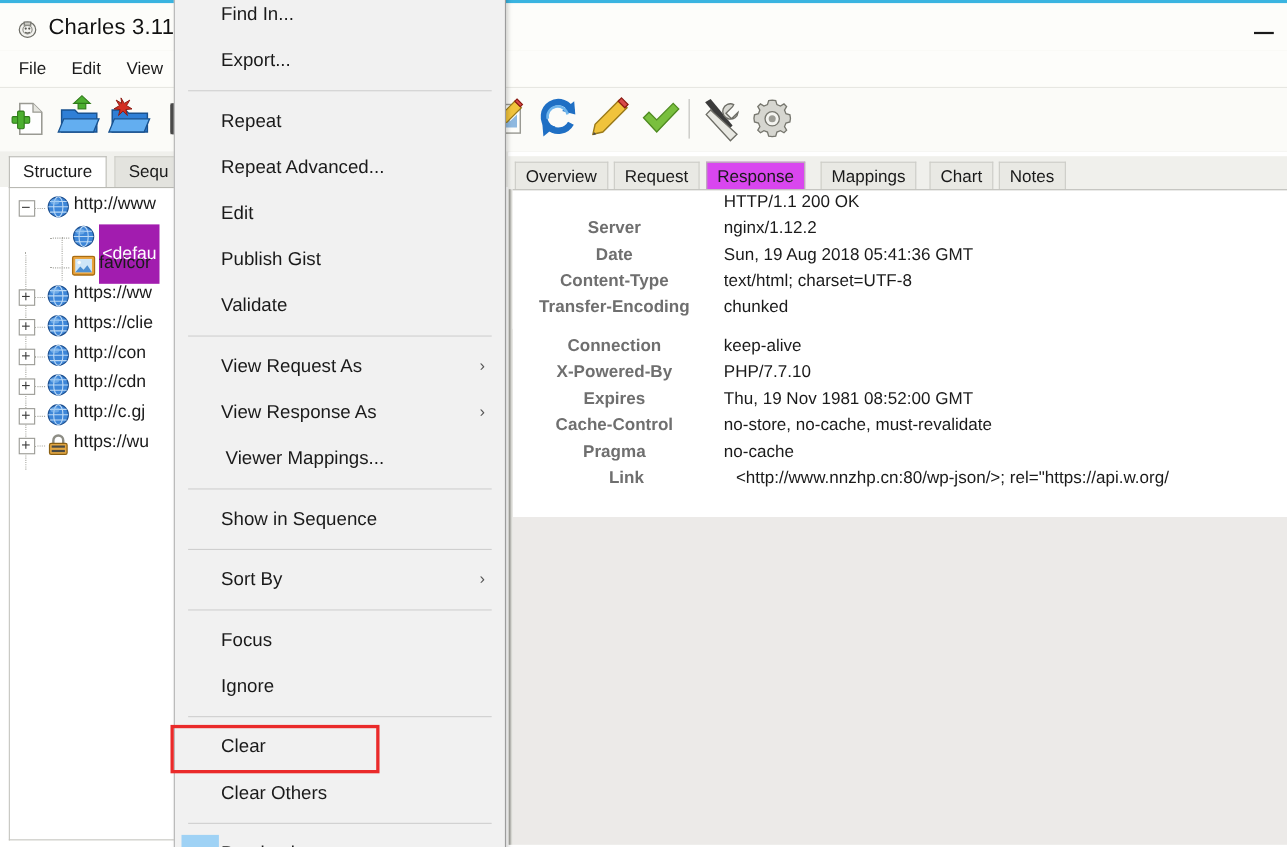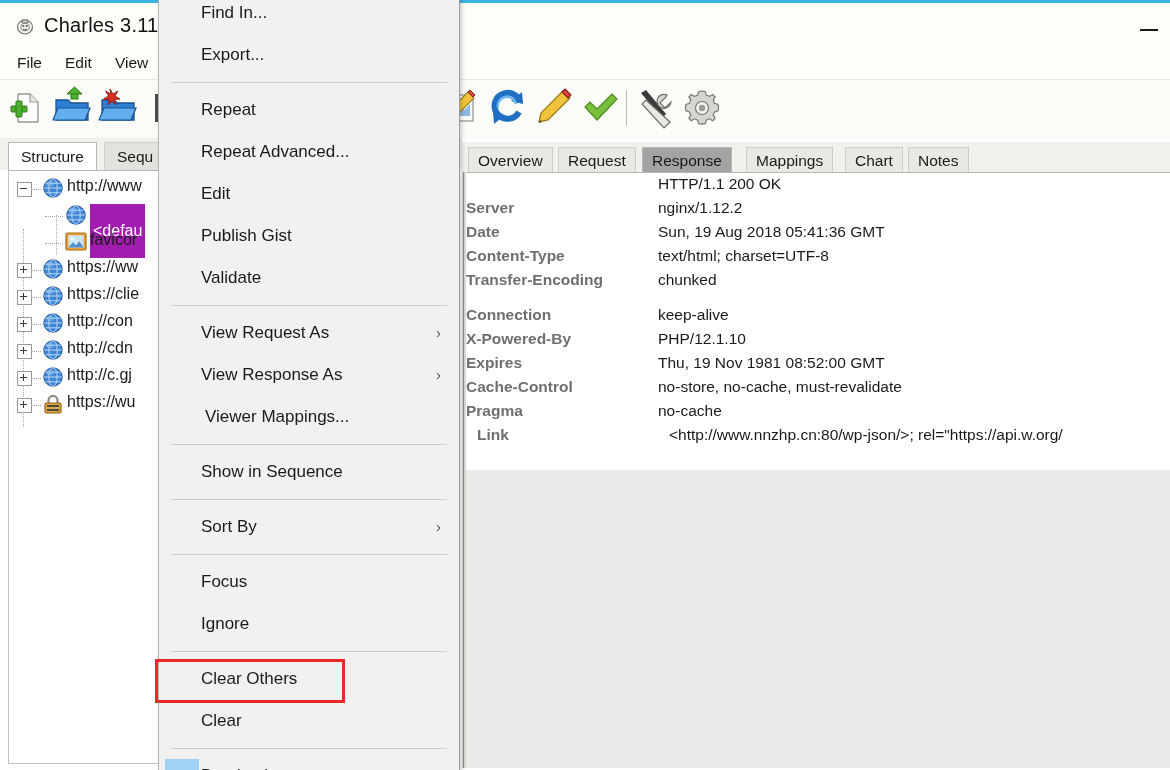--- a/index.html
+++ b/index.html
@@ -77,28 +77,28 @@
   .tlabel.sel{background:#a21caf;color:#fff;padding:18px 3px;}
 
   
   #right-panel{position:absolute;left:462px;top:138px;width:708px;height:632px;background:#fff;}
   #right-tabbar{position:absolute;left:0;top:4px;width:708px;height:30px;background:#f0f0ec;}
   .rtab{
     position:absolute;top:5px;height:26px;line-height:25px;padding:0 9px;
     font-size:15.5px;color:#1a1a1a;white-space:nowrap;cursor:default;
     background:#e9e9e4;border:1px solid #cdcdc7;border-bottom:none;
   }
-  .rtab.active{background:#a3a3a3;border-color:#b9b9b3;}
+  .rtab.active{background:#d946ef;border-color:#b9b9b3;}
   #headers-box{
     position:absolute;left:4px;top:34px;width:704px;height:126px;
     background:#fff;border-top:1px solid #b9b9b3;overflow:hidden;
   }
   .hdr-row{position:absolute;left:0;width:804px;height:24px;white-space:nowrap;}
   .hdr-name{
-    position:absolute;left:0;width:185px;text-align:left;
+    position:absolute;left:0;width:185px;text-align:center;
     font-size:15.5px;font-weight:bold;color:#6f6f6f;white-space:nowrap;
   }
   .hdr-val{
     position:absolute;left:192px;font-size:15.5px;color:#1a1a1a;white-space:nowrap;
   }
   #body-area{
     position:absolute;left:4px;top:332px;width:704px;height:298px;background:#eceae8;
   }
   #right-leftrail{position:absolute;left:0px;top:34px;width:4px;height:596px;background:#d9d9d4;}
   #right-leftrail2{position:absolute;left:1px;top:34px;width:1px;height:596px;background:#8f8f8a;}
@@ -424,21 +424,21 @@
         <span class="hdr-val">chunked</span>
       </div>
     </div>
 
     <div class="hdr-row" style="position:absolute;left:4px;top:168px;">
       <span class="hdr-name">Connection</span>
       <span class="hdr-val">keep-alive</span>
     </div>
     <div class="hdr-row" style="position:absolute;left:4px;top:192px;">
       <span class="hdr-name">X-Powered-By</span>
-      <span class="hdr-val">PHP/12.1.10</span>
+      <span class="hdr-val">PHP/7.7.10</span>
     </div>
     <div class="hdr-row" style="position:absolute;left:4px;top:216px;">
       <span class="hdr-name">Expires</span>
       <span class="hdr-val">Thu, 19 Nov 1981 08:52:00 GMT</span>
     </div>
     <div class="hdr-row" style="position:absolute;left:4px;top:240px;">
       <span class="hdr-name">Cache-Control</span>
       <span class="hdr-val">no-store, no-cache, must-revalidate</span>
     </div>
     <div class="hdr-row" style="position:absolute;left:4px;top:264px;">
@@ -477,22 +477,22 @@
     <div class="mi">Show in Sequence</div>
     <div class="msep"></div>
     <div class="mi">
       <span>Sort By</span>
       <span class="arrow">›</span>
     </div>
     <div class="msep"></div>
     <div class="mi">Focus</div>
     <div class="mi">Ignore</div>
     <div class="msep"></div>
+    <div class="mi">Clear</div>
     <div class="mi">Clear Others</div>
-    <div class="mi">Clear</div>
     <div class="msep"></div>
     <div class="mi">
       <span class="chk-box"></span>
       <span class="chk-mark">
         
       </span>
       <span>Breakpoints</span>
     </div>
 
   </div>

